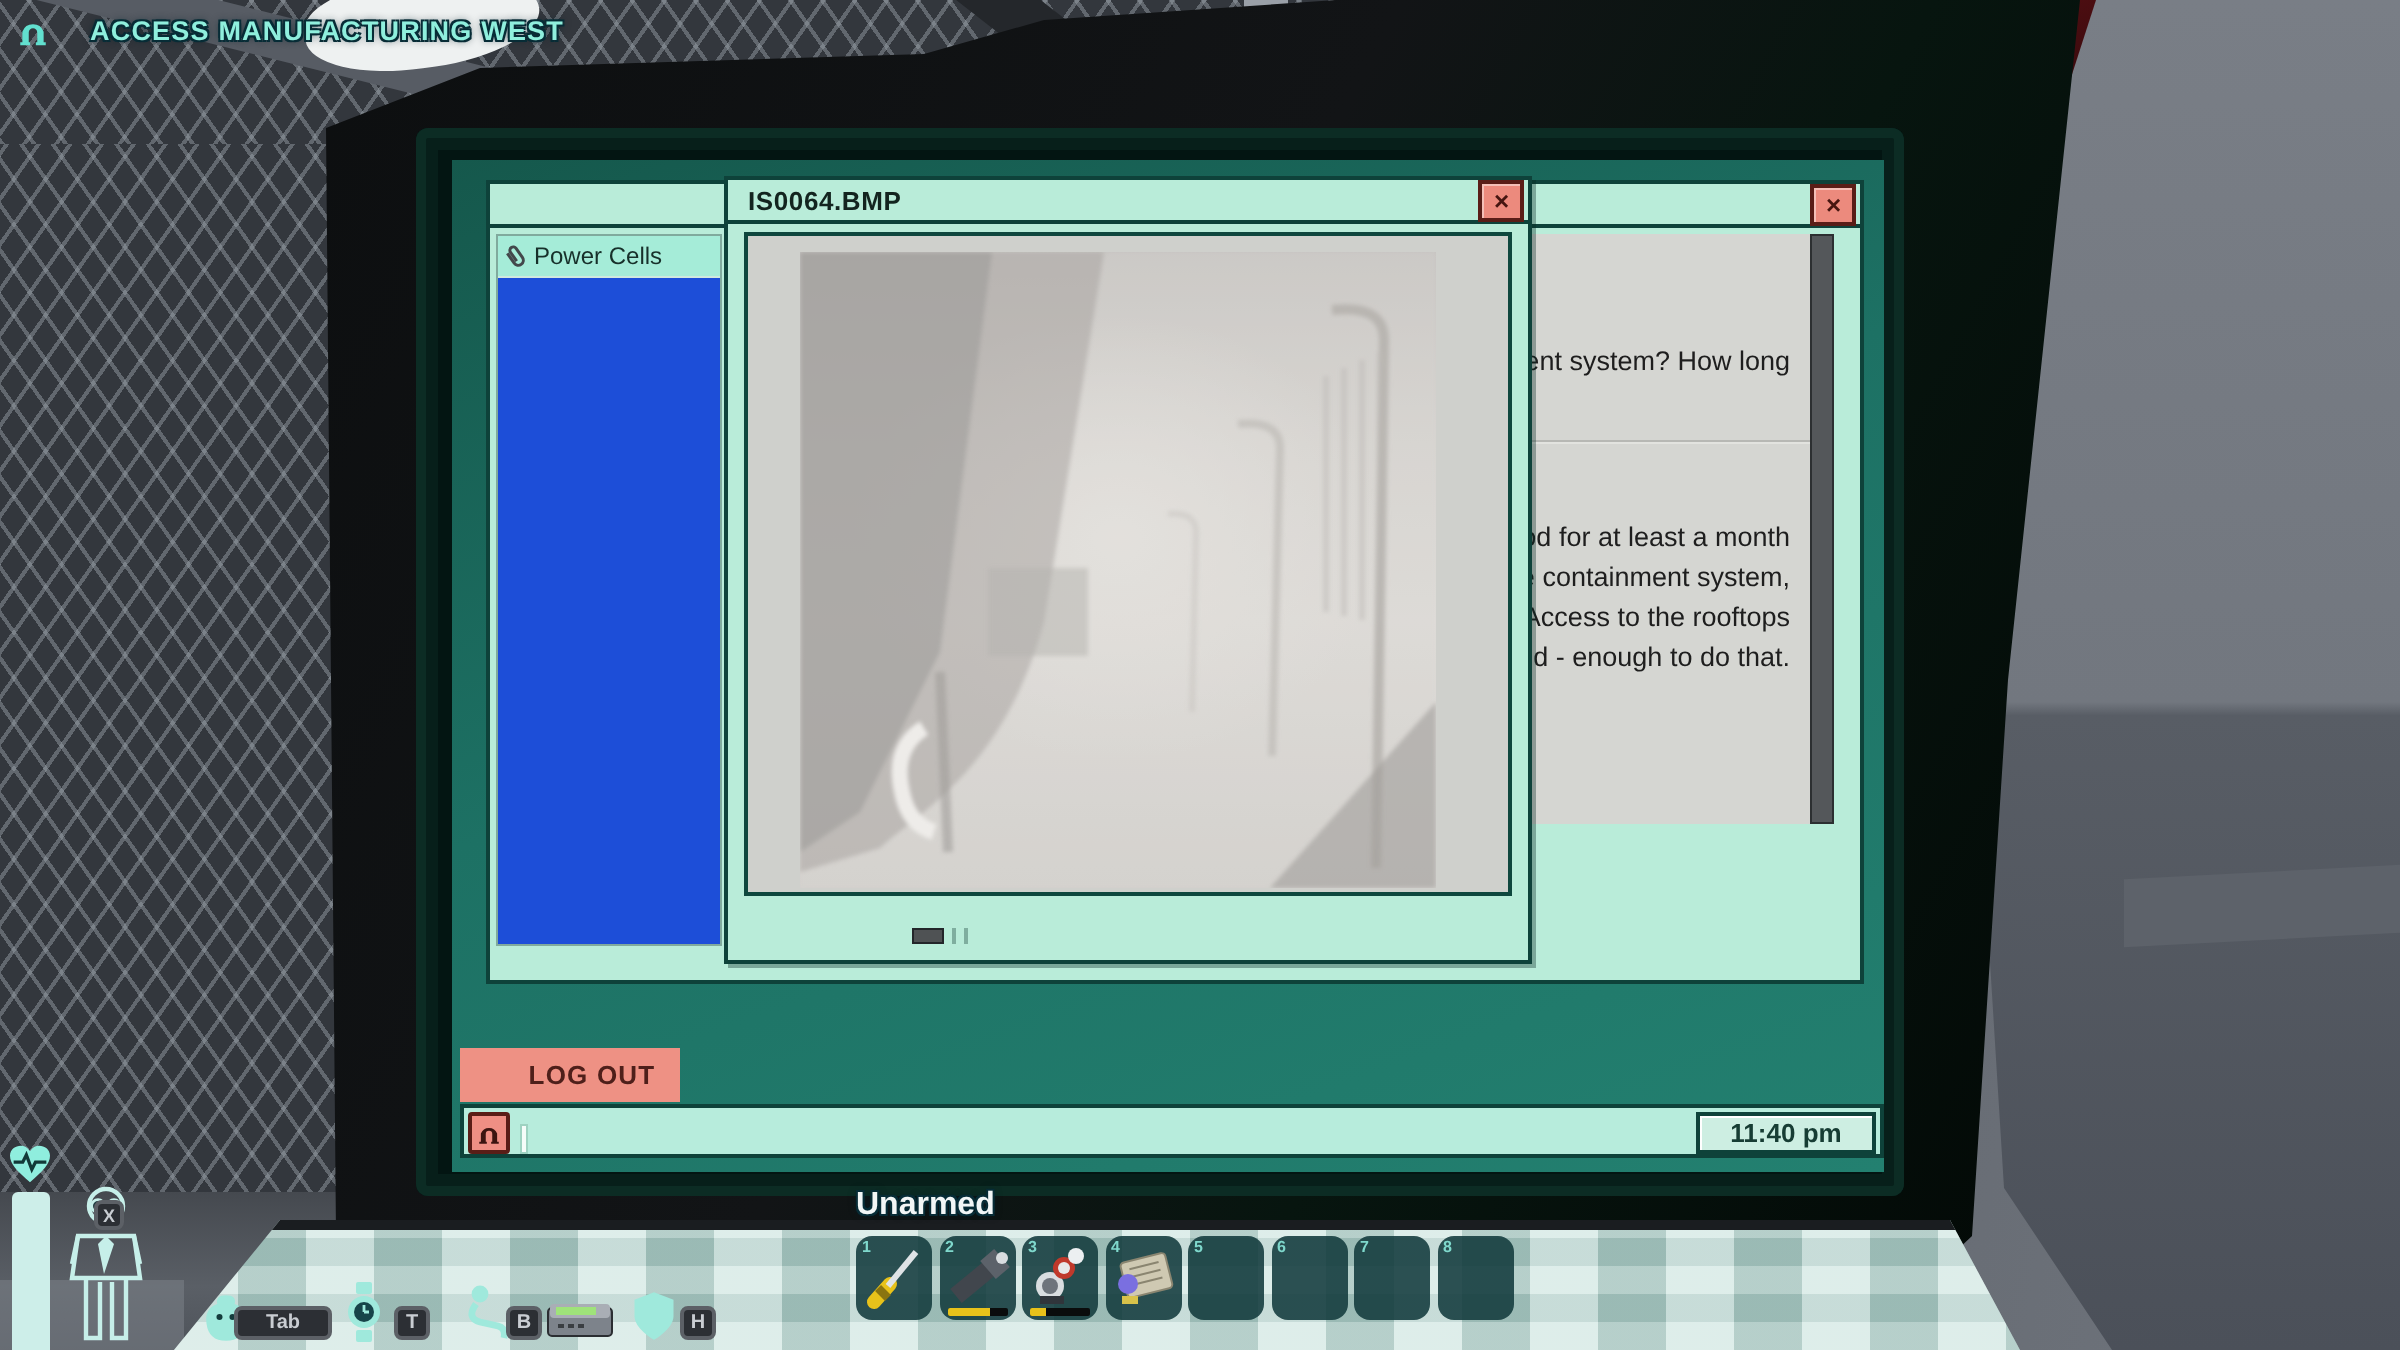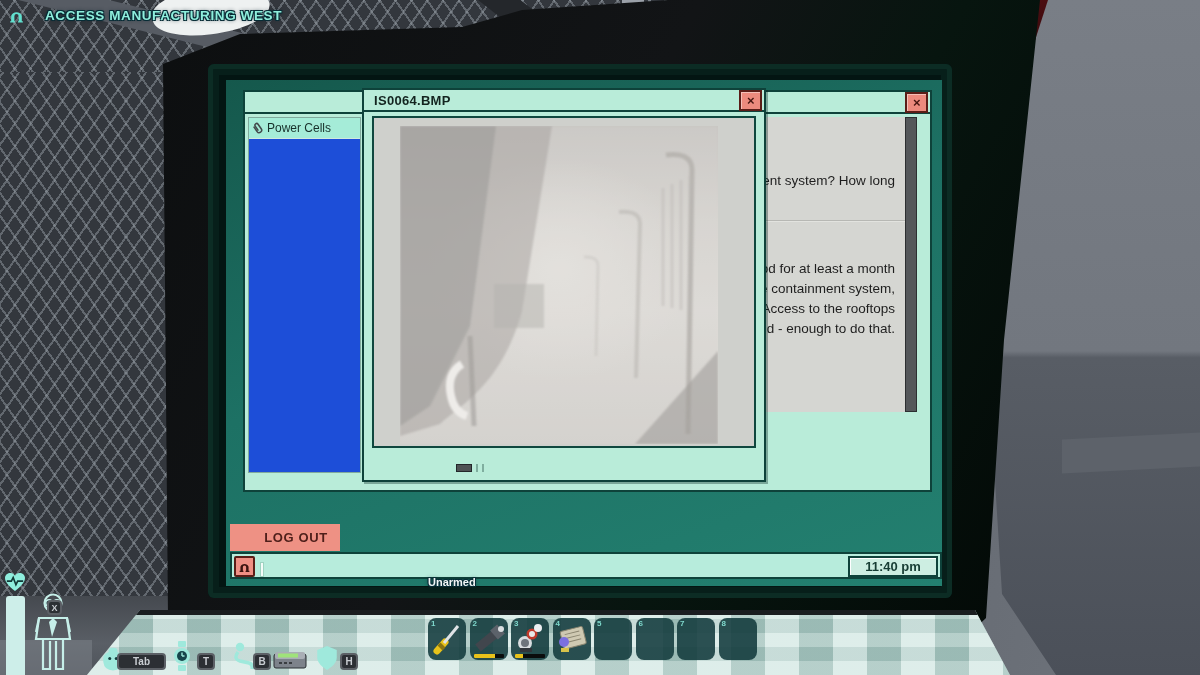--- a/index.html
+++ b/index.html
@@ -87,21 +87,21 @@
     box-shadow:inset 1px 1px 0 #ffffff;display:flex;align-items:center;justify-content:center;
     font-size:13px;font-weight:600;color:#173d34;}
 
   
   .hud-shadow{text-shadow:1px 1px 0 #072c36,-1px 1px 0 #072c36,1px -1px 0 #072c36,-1px -1px 0 #072c36,0 0 4px rgba(4,30,40,.9);}
   .objective{left:8px;top:7px;display:flex;align-items:center;gap:20px;z-index:9;}
   .obj-text{font-size:13.5px;font-weight:bold;color:#8fefdd;letter-spacing:.6px;}
   .healthbar{left:6px;top:596px;width:19px;height:79px;background:#cdeee9;border-radius:3px 3px 0 0;z-index:9;}
   .keybadge{background:#2c2f34;border:2px solid #5c6066;border-radius:4px;color:#c9cdd2;
     font-size:10px;font-weight:bold;display:flex;align-items:center;justify-content:center;z-index:9;}
-  .hotbar-label{left:428px;top:576px;font-size:11px;font-weight:bold;color:#f2f6f6;z-index:9;}
+  .hotbar-label{left:428px;top:594px;font-size:16px;font-weight:bold;color:#f2f6f6;z-index:9;}
   .hotbar{left:428px;top:618px;display:flex;gap:3.5px;z-index:9;}
   .slot{position:relative;width:38px;height:42px;border-radius:8px;background:rgba(18,58,60,.88);cursor:pointer;}
   .slot-num{position:absolute;left:3px;top:1px;font-size:8px;font-weight:bold;color:#7fd8cc;}
   .charge{position:absolute;left:4px;bottom:2px;width:30px;height:4px;background:#0a0c0c;border-radius:1px;overflow:hidden;}
   .charge-fill{height:100%;background:#e8c21a;}
   .icon-teal{fill:#9fe9dc;}
 </style>
 </head>
 <body>
 

